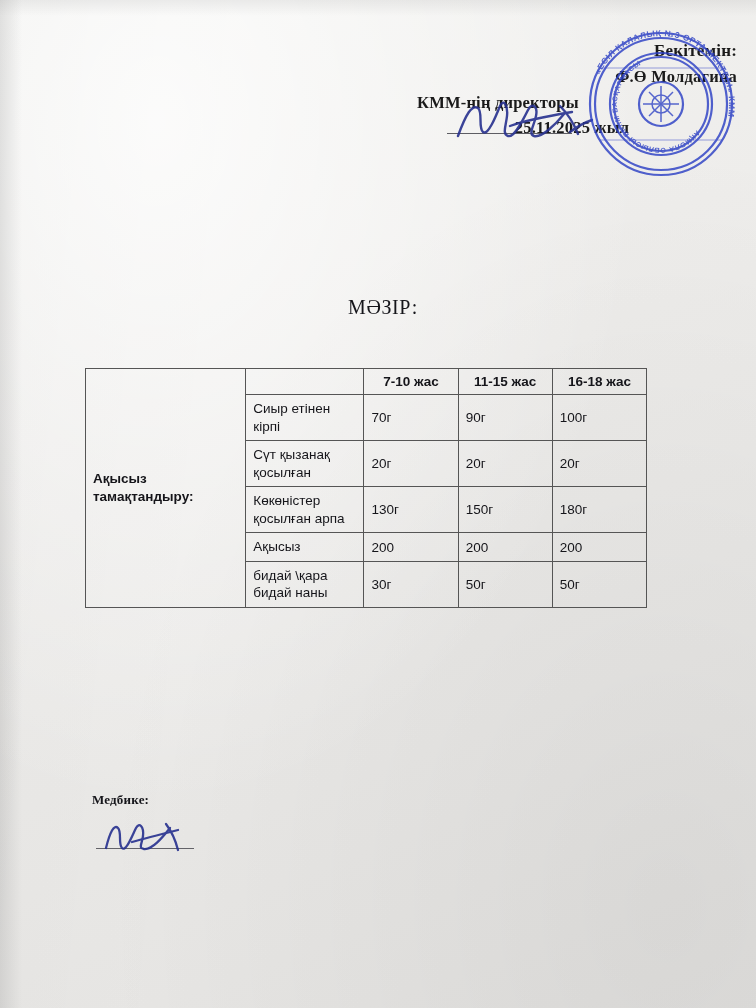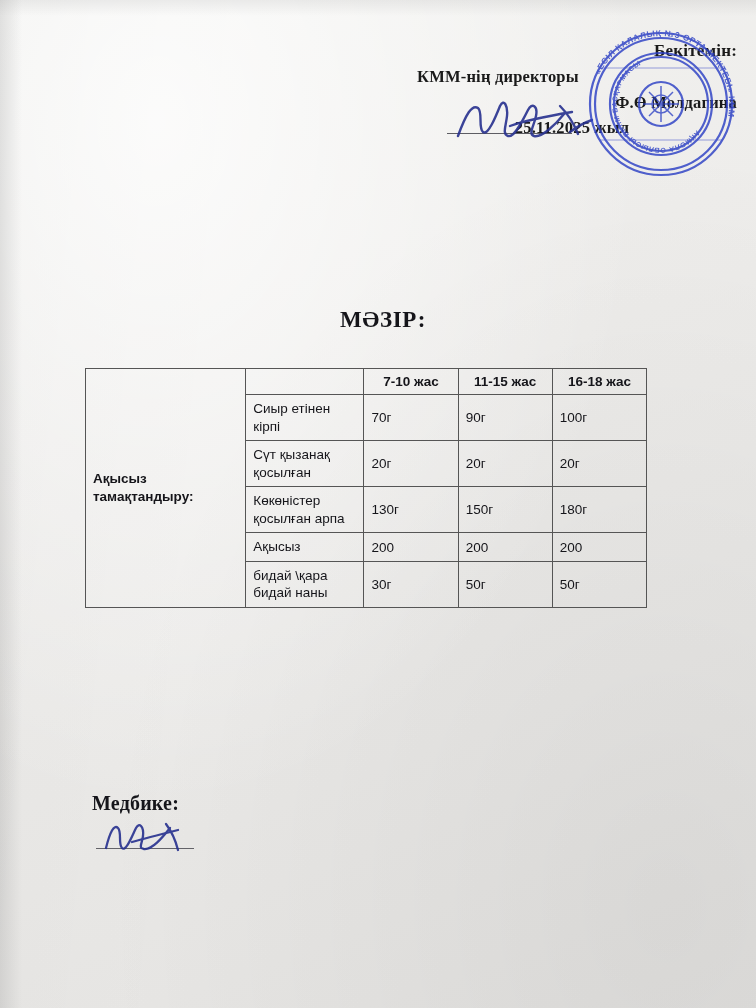--- a/index.html
+++ b/index.html
@@ -110,27 +110,26 @@
     opacity: 0.86;
   }
 
   
   .menu-title {
     position: absolute;
     top: 296px;
     left: 0;
     width: 756px;
     text-align: center;
-    font-weight: bold;
-    font-size: 23px;
+    font-weight: normal;
+    font-size: 20px;
     letter-spacing: 0.6px;
     color: #15151a;
     padding-left: 10px;
     box-sizing: border-box;
-    margin-top: 11px;
   }
 
   
   .menu-table-wrap {
     position: absolute;
     left: 85px;
     top: 368px;
     width: 562px;
   }
   table.menu {
@@ -175,21 +174,21 @@
   td.qty {
     font-size: 13.5px;
   }
 
   
   .nurse {
     position: absolute;
     left: 92px;
     top: 792px;
     font-weight: bold;
-    font-size: 20px;
+    font-size: 13px;
     color: #15151a;
     letter-spacing: 0.2px;
   }
   .nurse-rule {
     position: absolute;
     left: 96px;
     top: 848px;
     width: 98px;
     height: 1px;
     background: #2b2b33;
@@ -207,22 +206,22 @@
 </head>
 <body>
 
 <div class="page">
   <div class="paper-shade"></div>
   <div class="edge-left"></div>
   <div class="edge-top"></div>
 
   <div class="approval">
     <span class="ln ln-approve">Бекітемін:</span>
+    <span class="ln ln-name">Ф.Ө Молдагина</span>
     <span class="ln ln-director">КММ-нің директоры</span>
-    <span class="ln ln-name">Ф.Ө Молдагина</span>
     <span class="ln ln-date">25.11.2025 жыл</span>
   </div>
 
   <div class="sign-rule"></div>
 
   <svg class="sign-scribble" viewBox="0 0 145 46">
     <g fill="none" stroke="#27318f" stroke-width="2.4" stroke-linecap="round" stroke-linejoin="round" opacity="0.9">
       <path d="M6 40 C 14 18, 20 8, 26 12 C 31 16, 26 32, 31 36 C 36 40, 44 20, 48 10 C 52 2, 56 10, 55 20 C 54 30, 50 38, 56 40 C 62 42, 70 26, 76 14 C 80 6, 86 10, 84 20 C 82 30, 76 38, 82 40 C 90 42, 104 28, 112 18"></path>
       <path d="M58 30 C 74 24, 96 20, 120 16"></path>
       <path d="M108 10 C 116 18, 122 28, 126 38"></path>

